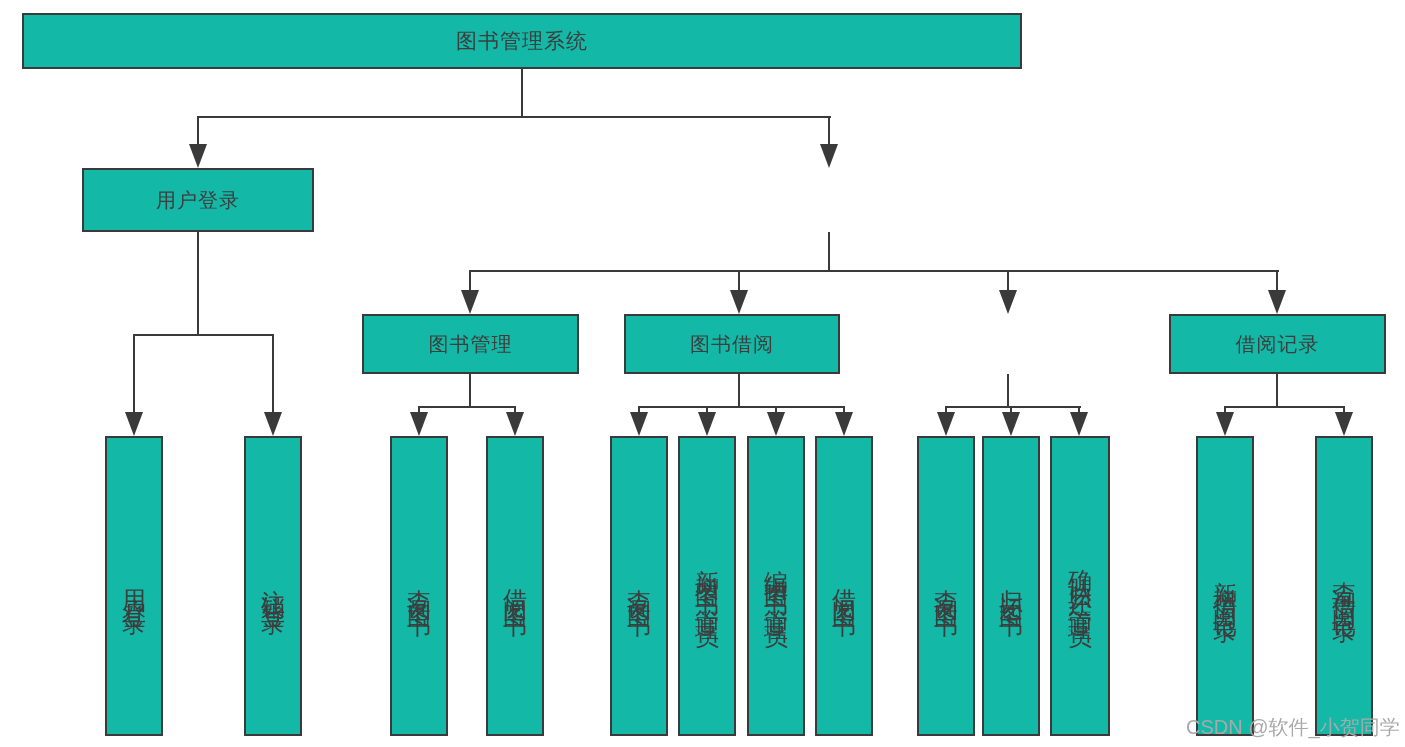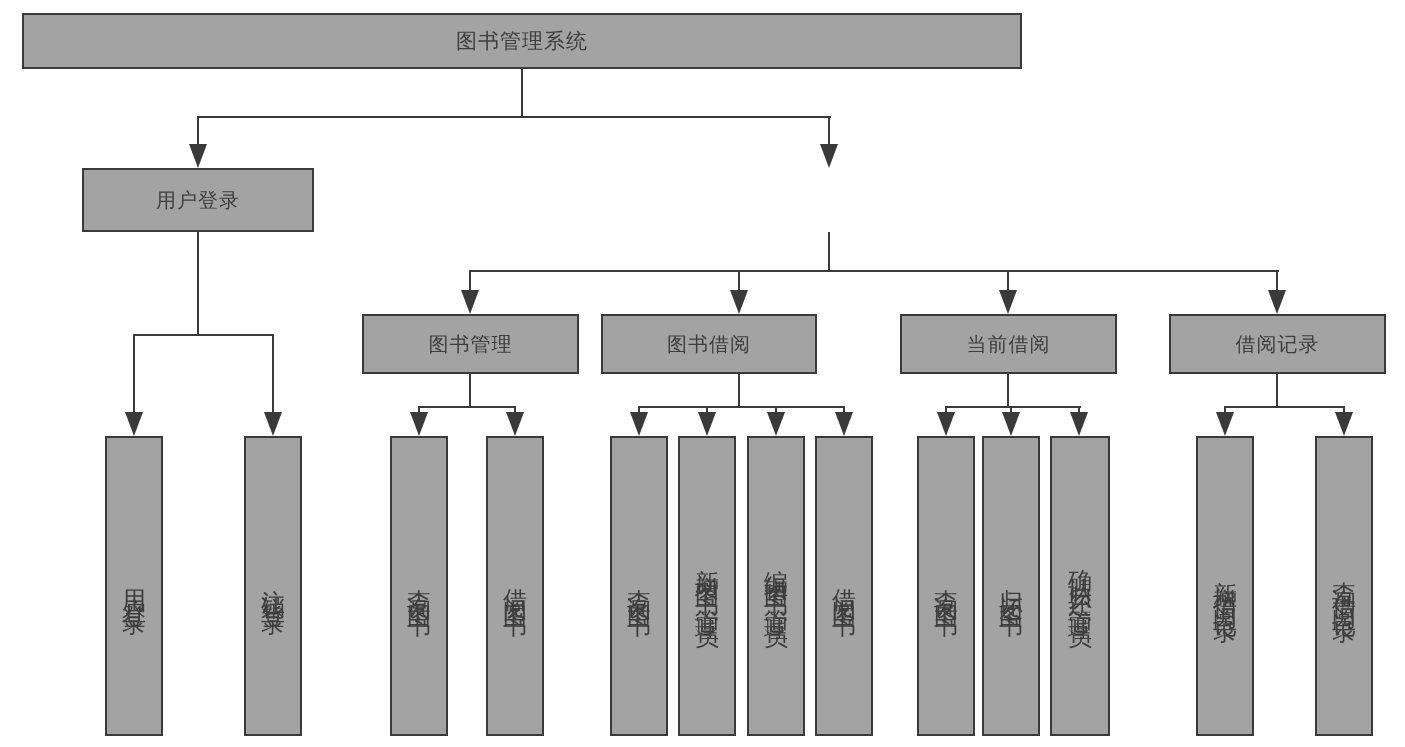--- a/index.html
+++ b/index.html
@@ -1,21 +1,21 @@
 <!DOCTYPE html>
 <html><head>
 <meta charset="utf-8">
 <style>
   html,body{margin:0;padding:0;background:#ffffff;}
   .canvas{
     position:relative;width:1405px;height:747px;background:#ffffff;
     font-family:"Liberation Sans",sans-serif;overflow:hidden;
   }
   .box{
-    position:absolute;box-sizing:border-box;border:2px solid #3a3a3a;background:#a3a3a3;
+    position:absolute;box-sizing:border-box;border:2px solid #3a3a3a;background:#14b8a6;
     display:flex;align-items:center;justify-content:center;
     color:#3d3d3d;text-align:center;
   }
   .root-box{font-size:21px;letter-spacing:1px;}
   .h-box{font-size:20px;letter-spacing:1px;}
   .leaf{
     writing-mode:vertical-rl;text-orientation:mixed;
     font-size:24px;letter-spacing:8px;line-height:1;
   }
   .vline,.hline{position:absolute;background:#3a3a3a;}
@@ -68,22 +68,21 @@
       <i class="head"></i>
     </div>
   <div class="arrow" style="left:1007px;top:271px;height:19px">
       <i class="head"></i>
     </div>
   <div class="arrow" style="left:1276px;top:271px;height:19px">
       <i class="head"></i>
     </div>
 
   <div class="box h-box" style="left:362px;top:314px;width:217px;height:60px">图书管理</div>
-  <div class="box h-box" style="left:601px;top:314px;width:216px;height:60px">图书借阅</div>
-  <div class="box h-box" style="left:900px;top:314px;width:217px;height:60px">当前借阅</div>
+  <div class="box h-box" style="left:624px;top:314px;width:216px;height:60px">图书借阅</div>
   <div class="box h-box" style="left:1169px;top:314px;width:217px;height:60px">借阅记录</div>
 
   <div class="vline" style="left:469px;top:374px;height:34px"></div>
   <div class="hline" style="left:418px;top:406px;width:98px"></div>
   <div class="arrow" style="left:418px;top:407px;height:5px">
       <i class="head"></i>
     </div>
   <div class="arrow" style="left:514px;top:407px;height:5px">
       <i class="head"></i>
     </div>
@@ -135,14 +134,15 @@
   <div class="box leaf" style="left:747px;top:436px;width:58px;height:300px">编辑图书（管理员）</div>
   <div class="box leaf" style="left:815px;top:436px;width:58px;height:300px">借阅图书</div>
 
   <div class="box leaf" style="left:917px;top:436px;width:58px;height:300px">查询图书</div>
   <div class="box leaf" style="left:982px;top:436px;width:58px;height:300px">归还图书</div>
   <div class="box leaf" style="left:1050px;top:436px;width:60px;height:300px">确认归还（管理员）</div>
 
   <div class="box leaf" style="left:1196px;top:436px;width:58px;height:300px">新增借阅记录</div>
   <div class="box leaf" style="left:1315px;top:436px;width:58px;height:300px">查询借阅记录</div>
 
+  <div class="watermark">CSDN @软件_小贺同学</div>
 
 </div>
 
 </body></html>

